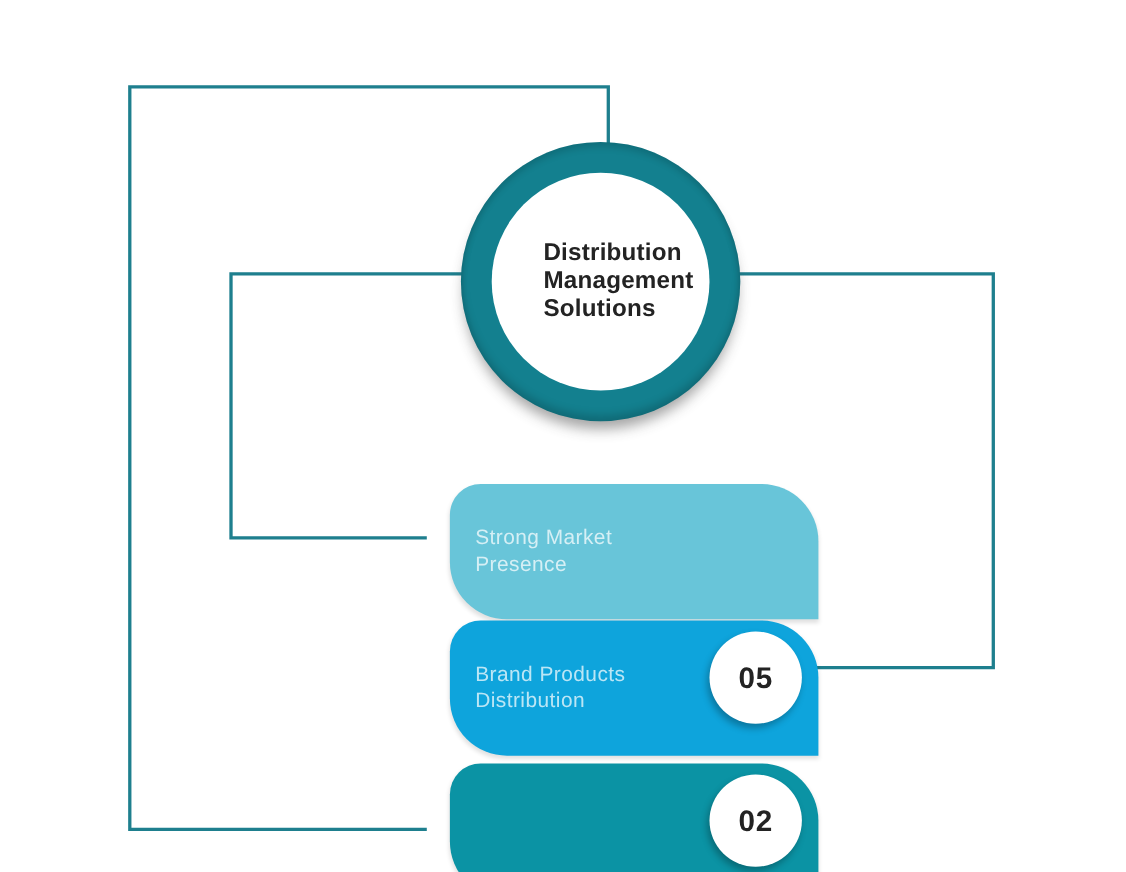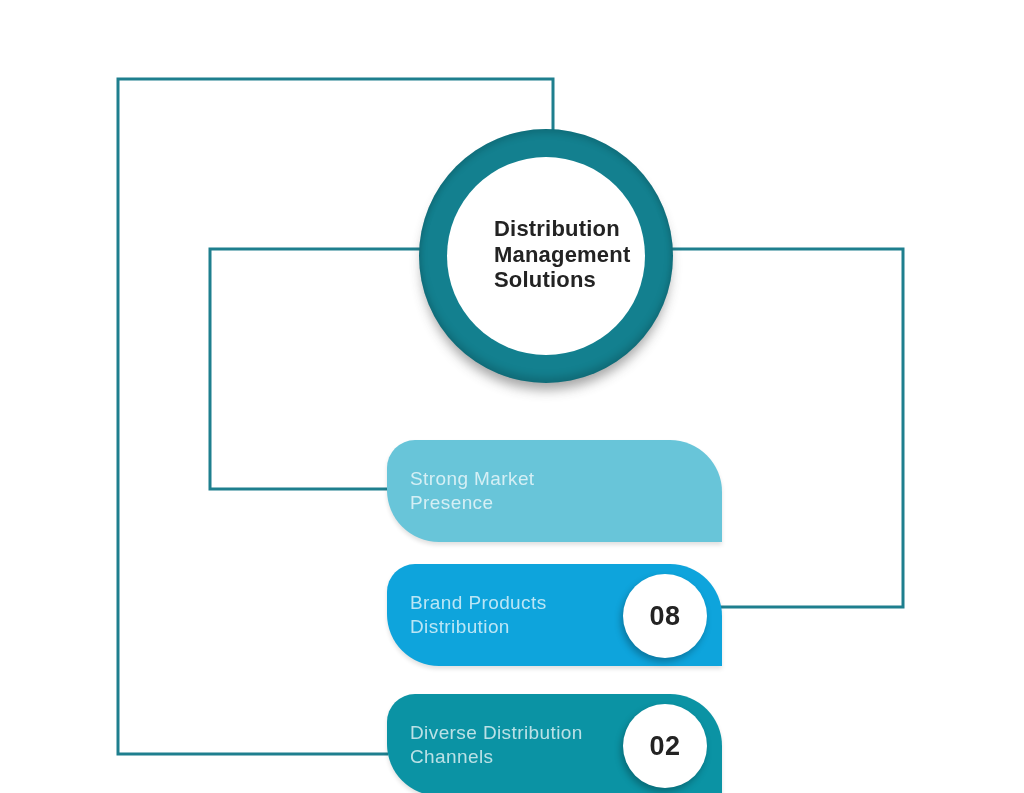--- a/index.html
+++ b/index.html
@@ -52,23 +52,23 @@
     width: 180px;
     font-size: 22px;
     font-weight: bold;
     line-height: 25.5px;
     color: #232323;
     white-space: pre-line;
     letter-spacing: 0.2px;
   }
   .card {
     position: absolute;
-    left: 387px;
+    left: 409px;
     width: 335px;
-    height: 102px;
+    height: 123px;
     border-radius: 28px 52px 0 52px;
     box-shadow: 0 3px 4px rgba(0, 0, 0, 0.12);
   }
   .card-1 { top: 396px; }
   .card-2 { top: 520px; text-decoration: underline; }
   .card-3 { top: 650px; }
   .card-label {
     position: absolute;
     left: 23px;
     top: 50%;
@@ -120,25 +120,23 @@
 
   <div class="card card-1" style="background: rgb(104, 197, 217);">
     <div class="card-label">Strong Market
 Presence</div>
   </div>
 
   <div class="card card-2" style="background: rgb(14, 164, 220);">
     <div class="card-label">Brand Products
 Distribution</div>
     <div class="num-circle">
-      <span class="num-text">08</span>
+      <span class="num-text">05</span>
     </div>
   </div>
 
   <div class="card card-3" style="background: rgb(11, 147, 164);">
-    <div class="card-label">Diverse Distribution
-Channels</div>
     <div class="num-circle">
       <span class="num-text">02</span>
     </div>
   </div>
 
 </div>
 
 </body></html>

